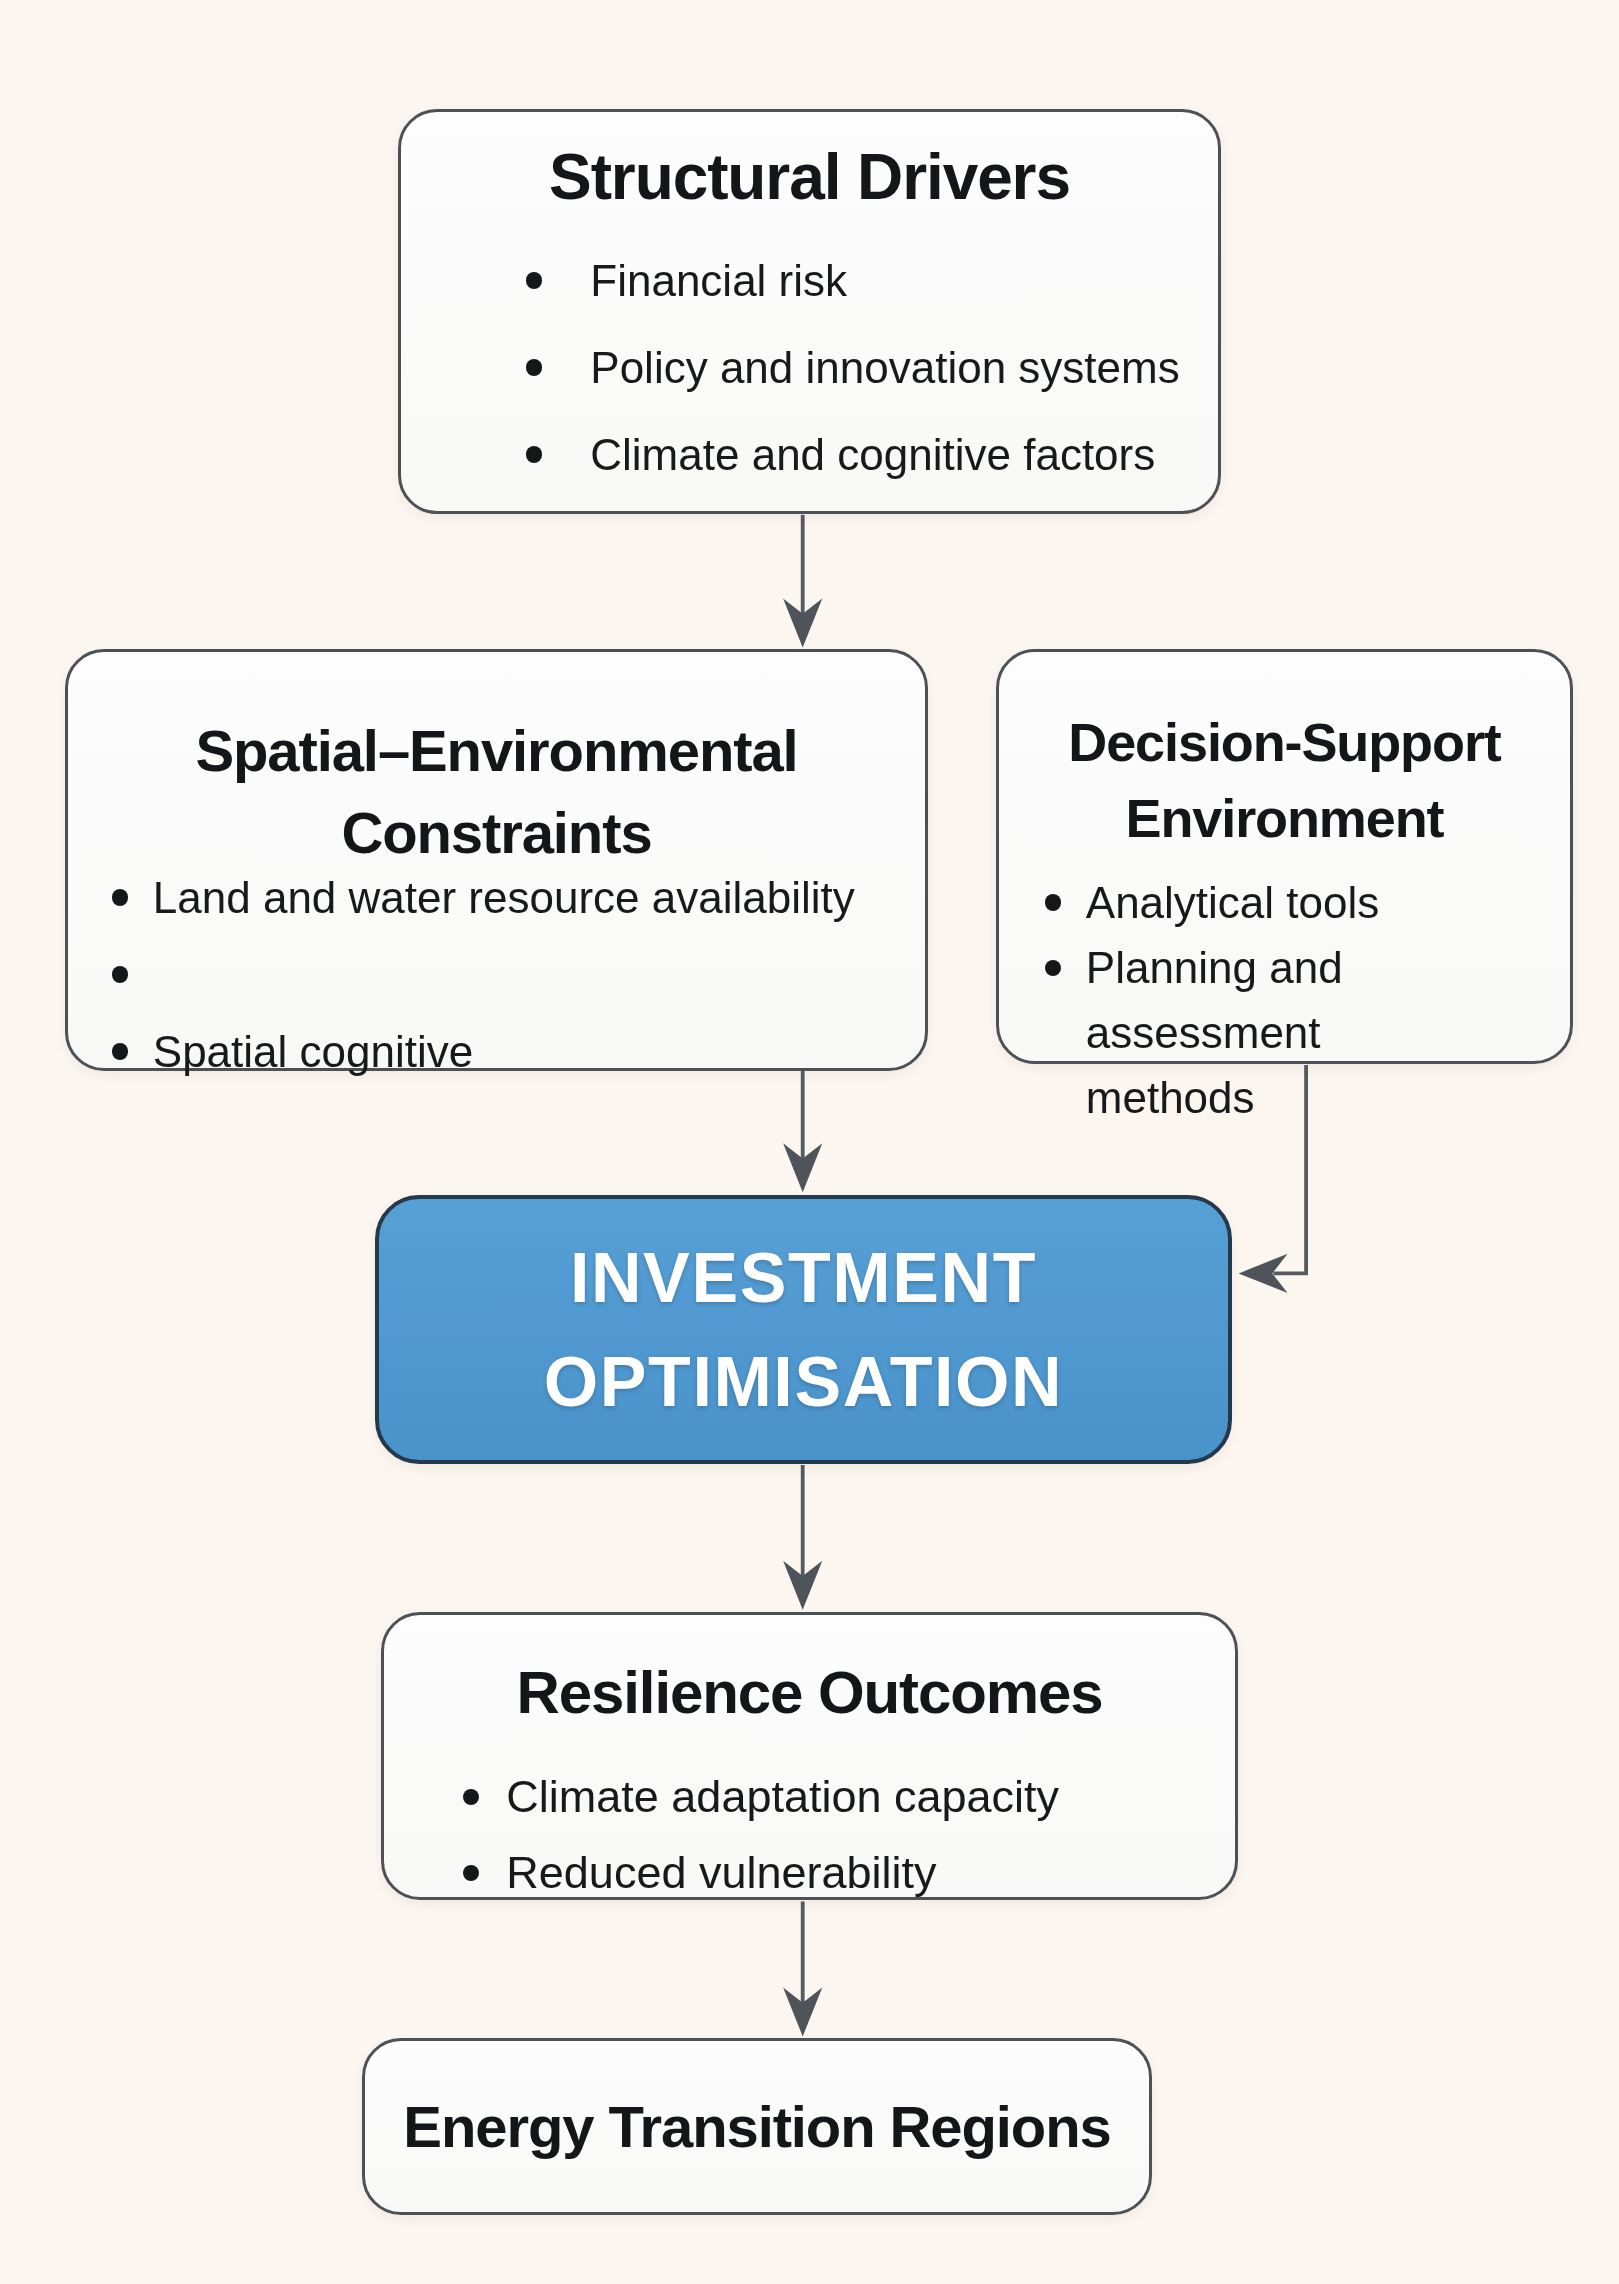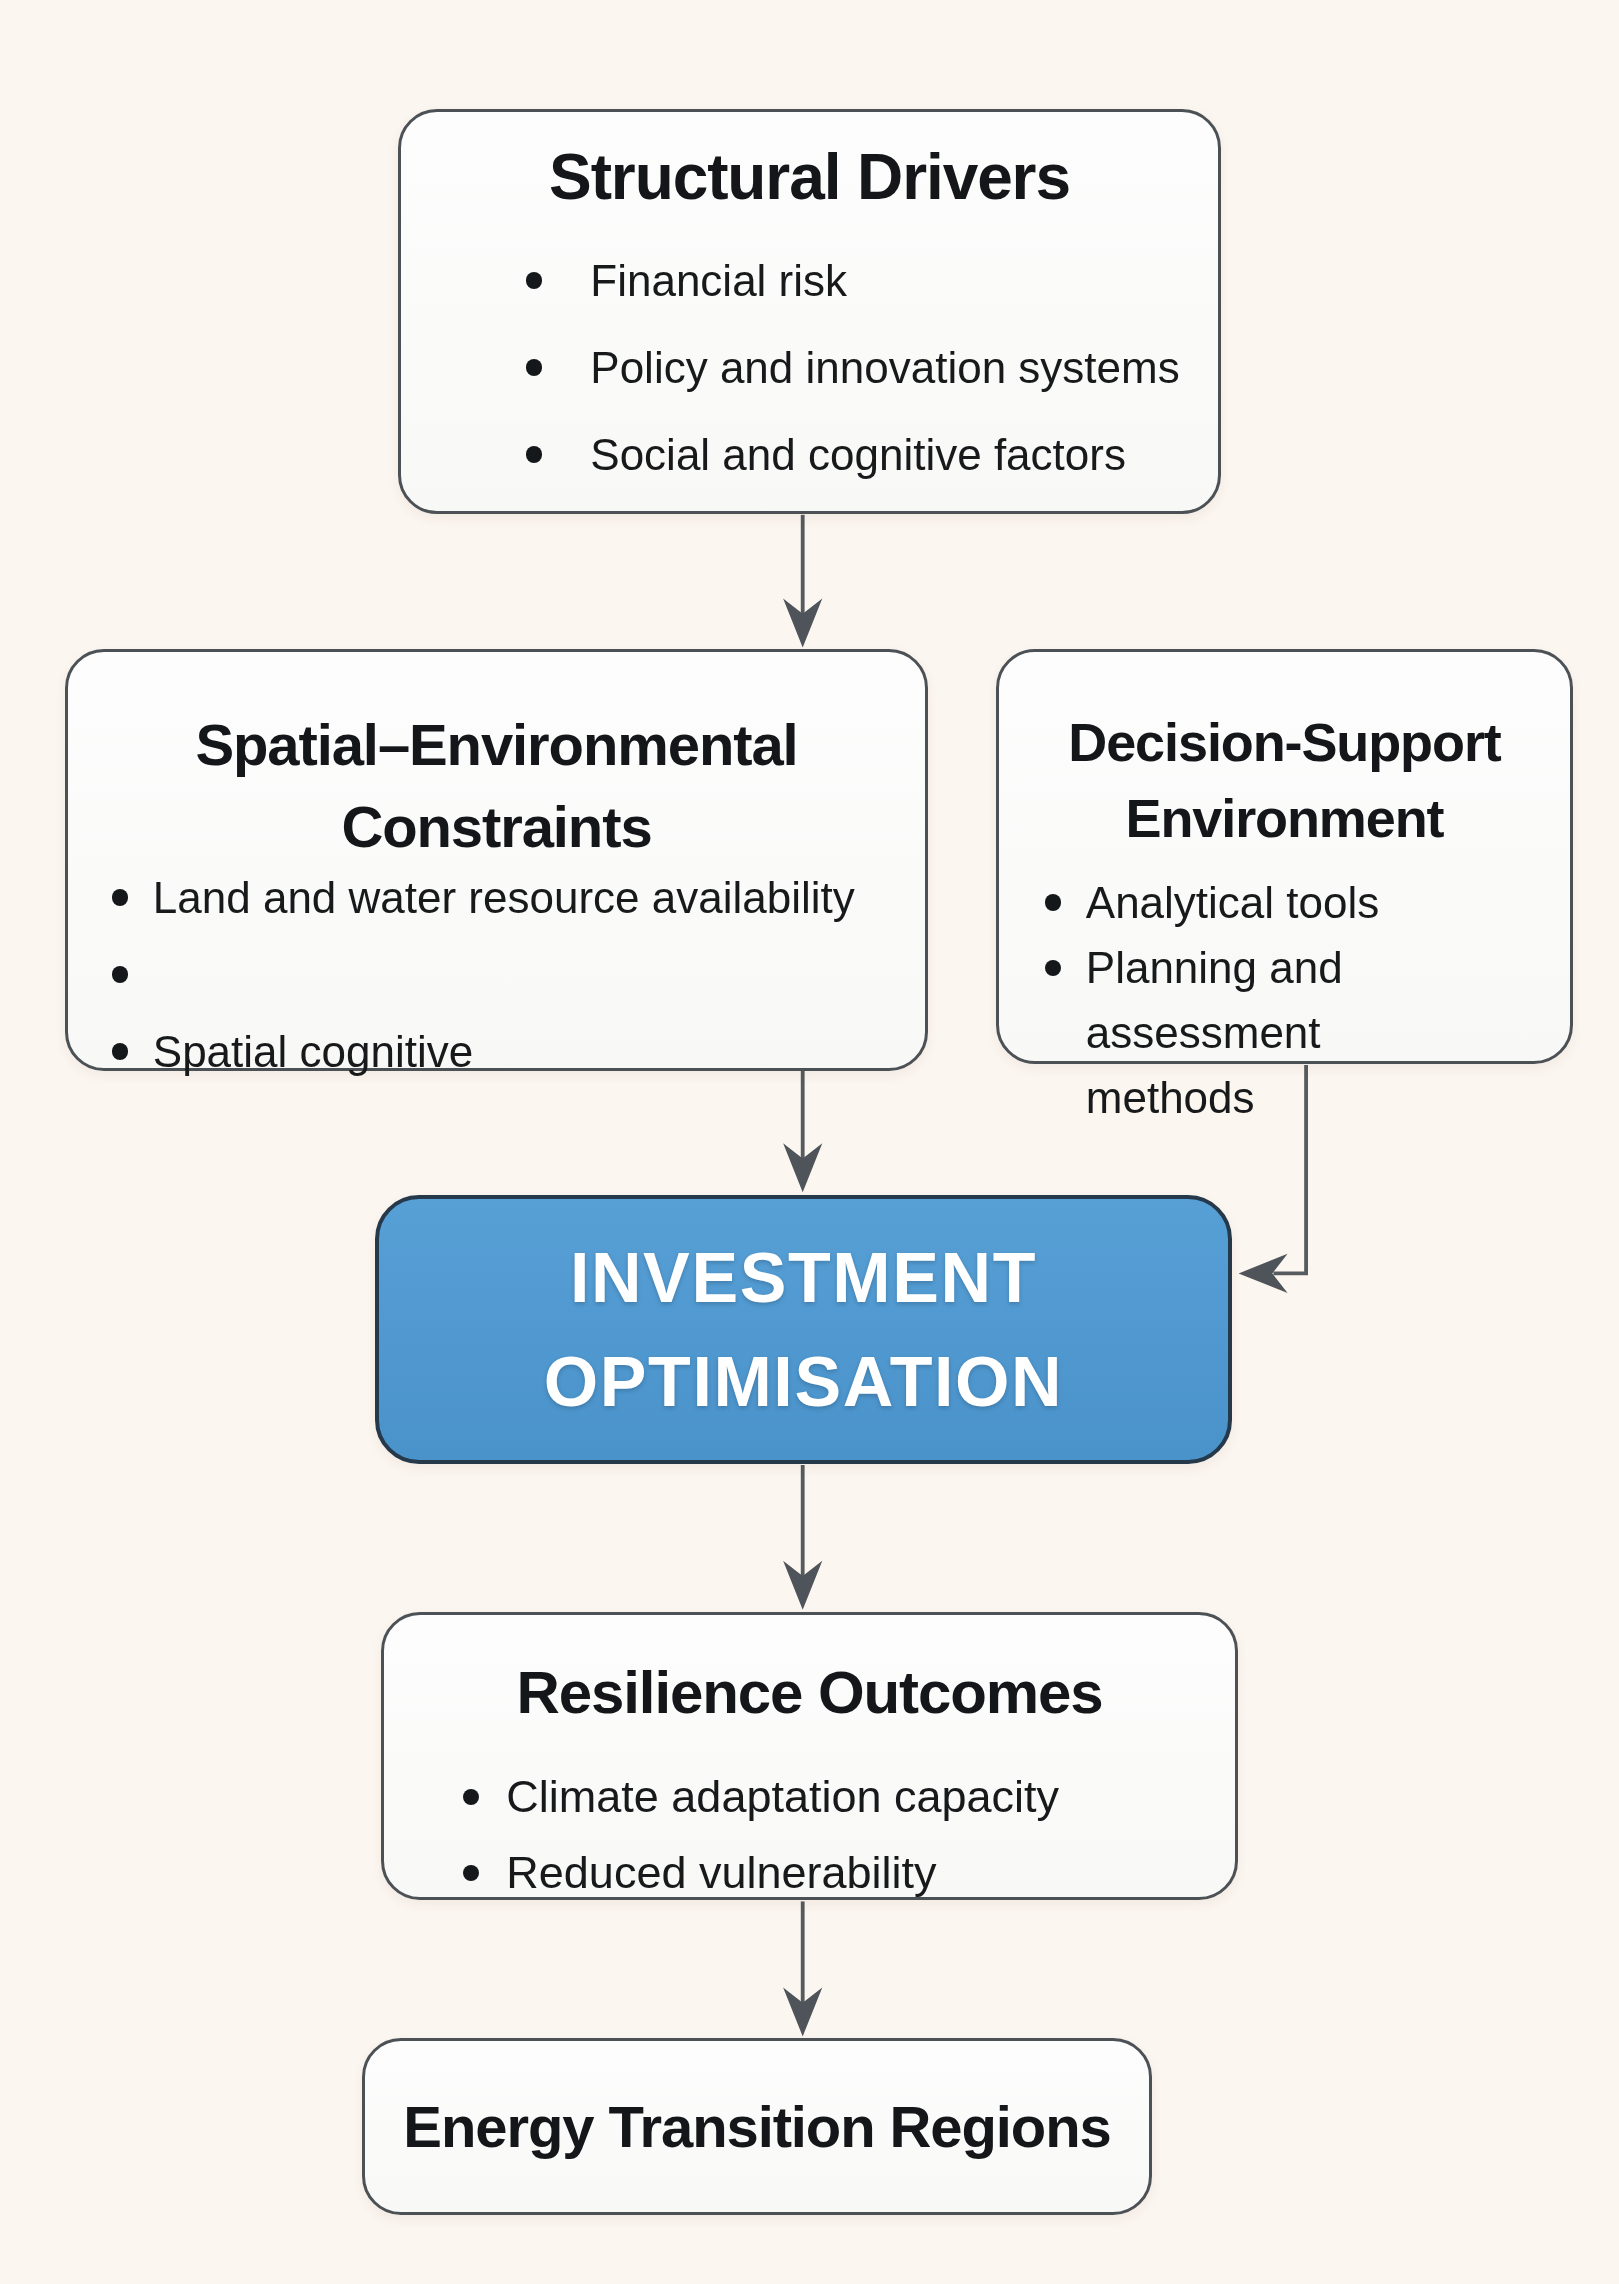--- a/index.html
+++ b/index.html
@@ -37,21 +37,21 @@
 
   
   #box-structural{left:398px;top:109px;width:823px;height:405px;}
   #box-structural .title{top:30px;font-size:64px;line-height:71px;}
   #box-structural .bullets{top:125px;left:125px;right:22px;font-size:44px;}
   #box-structural li{height:87px;gap:24px;}
   #box-structural .dot{margin-right:24px;}
 
   
   #box-spatial{left:65px;top:649px;width:863px;height:422px;}
-  #box-spatial .title{top:52px;font-size:58px;line-height:82px;}
+  #box-spatial .title{top:58px;font-size:58px;line-height:82px;}
   #box-spatial .bullets{top:207px;left:44px;right:16.3px;font-size:44px;}
   #box-spatial li{height:77px;}
   #box-spatial .dot{margin-right:24.5px;}
 
   
   #box-decision{left:996px;top:649px;width:577px;height:415px;}
   #box-decision .title{top:52px;font-size:54px;line-height:76px;}
   #box-decision .bullets{top:218px;left:46px;width:456px;font-size:44px;line-height:65px;}
   #box-decision li{margin-bottom:0;}
   #box-decision li .dot{margin-right:24.5px;}
@@ -118,21 +118,21 @@
       <li>
         <span class="dot"></span>
         <span class="txt">Financial risk</span>
       </li>
       <li>
         <span class="dot"></span>
         <span class="txt">Policy and innovation systems</span>
       </li>
       <li>
         <span class="dot"></span>
-        <span class="txt">Social and cognitive factors</span>
+        <span class="txt">Climate and cognitive factors</span>
       </li>
     </ul>
   </section>
 
   <section class="box" id="box-spatial">
     <h2 class="title">
       <span class="tl">Spatial–Environmental</span>
       <span class="tl">Constraints</span>
     </h2>
     <ul class="bullets">

